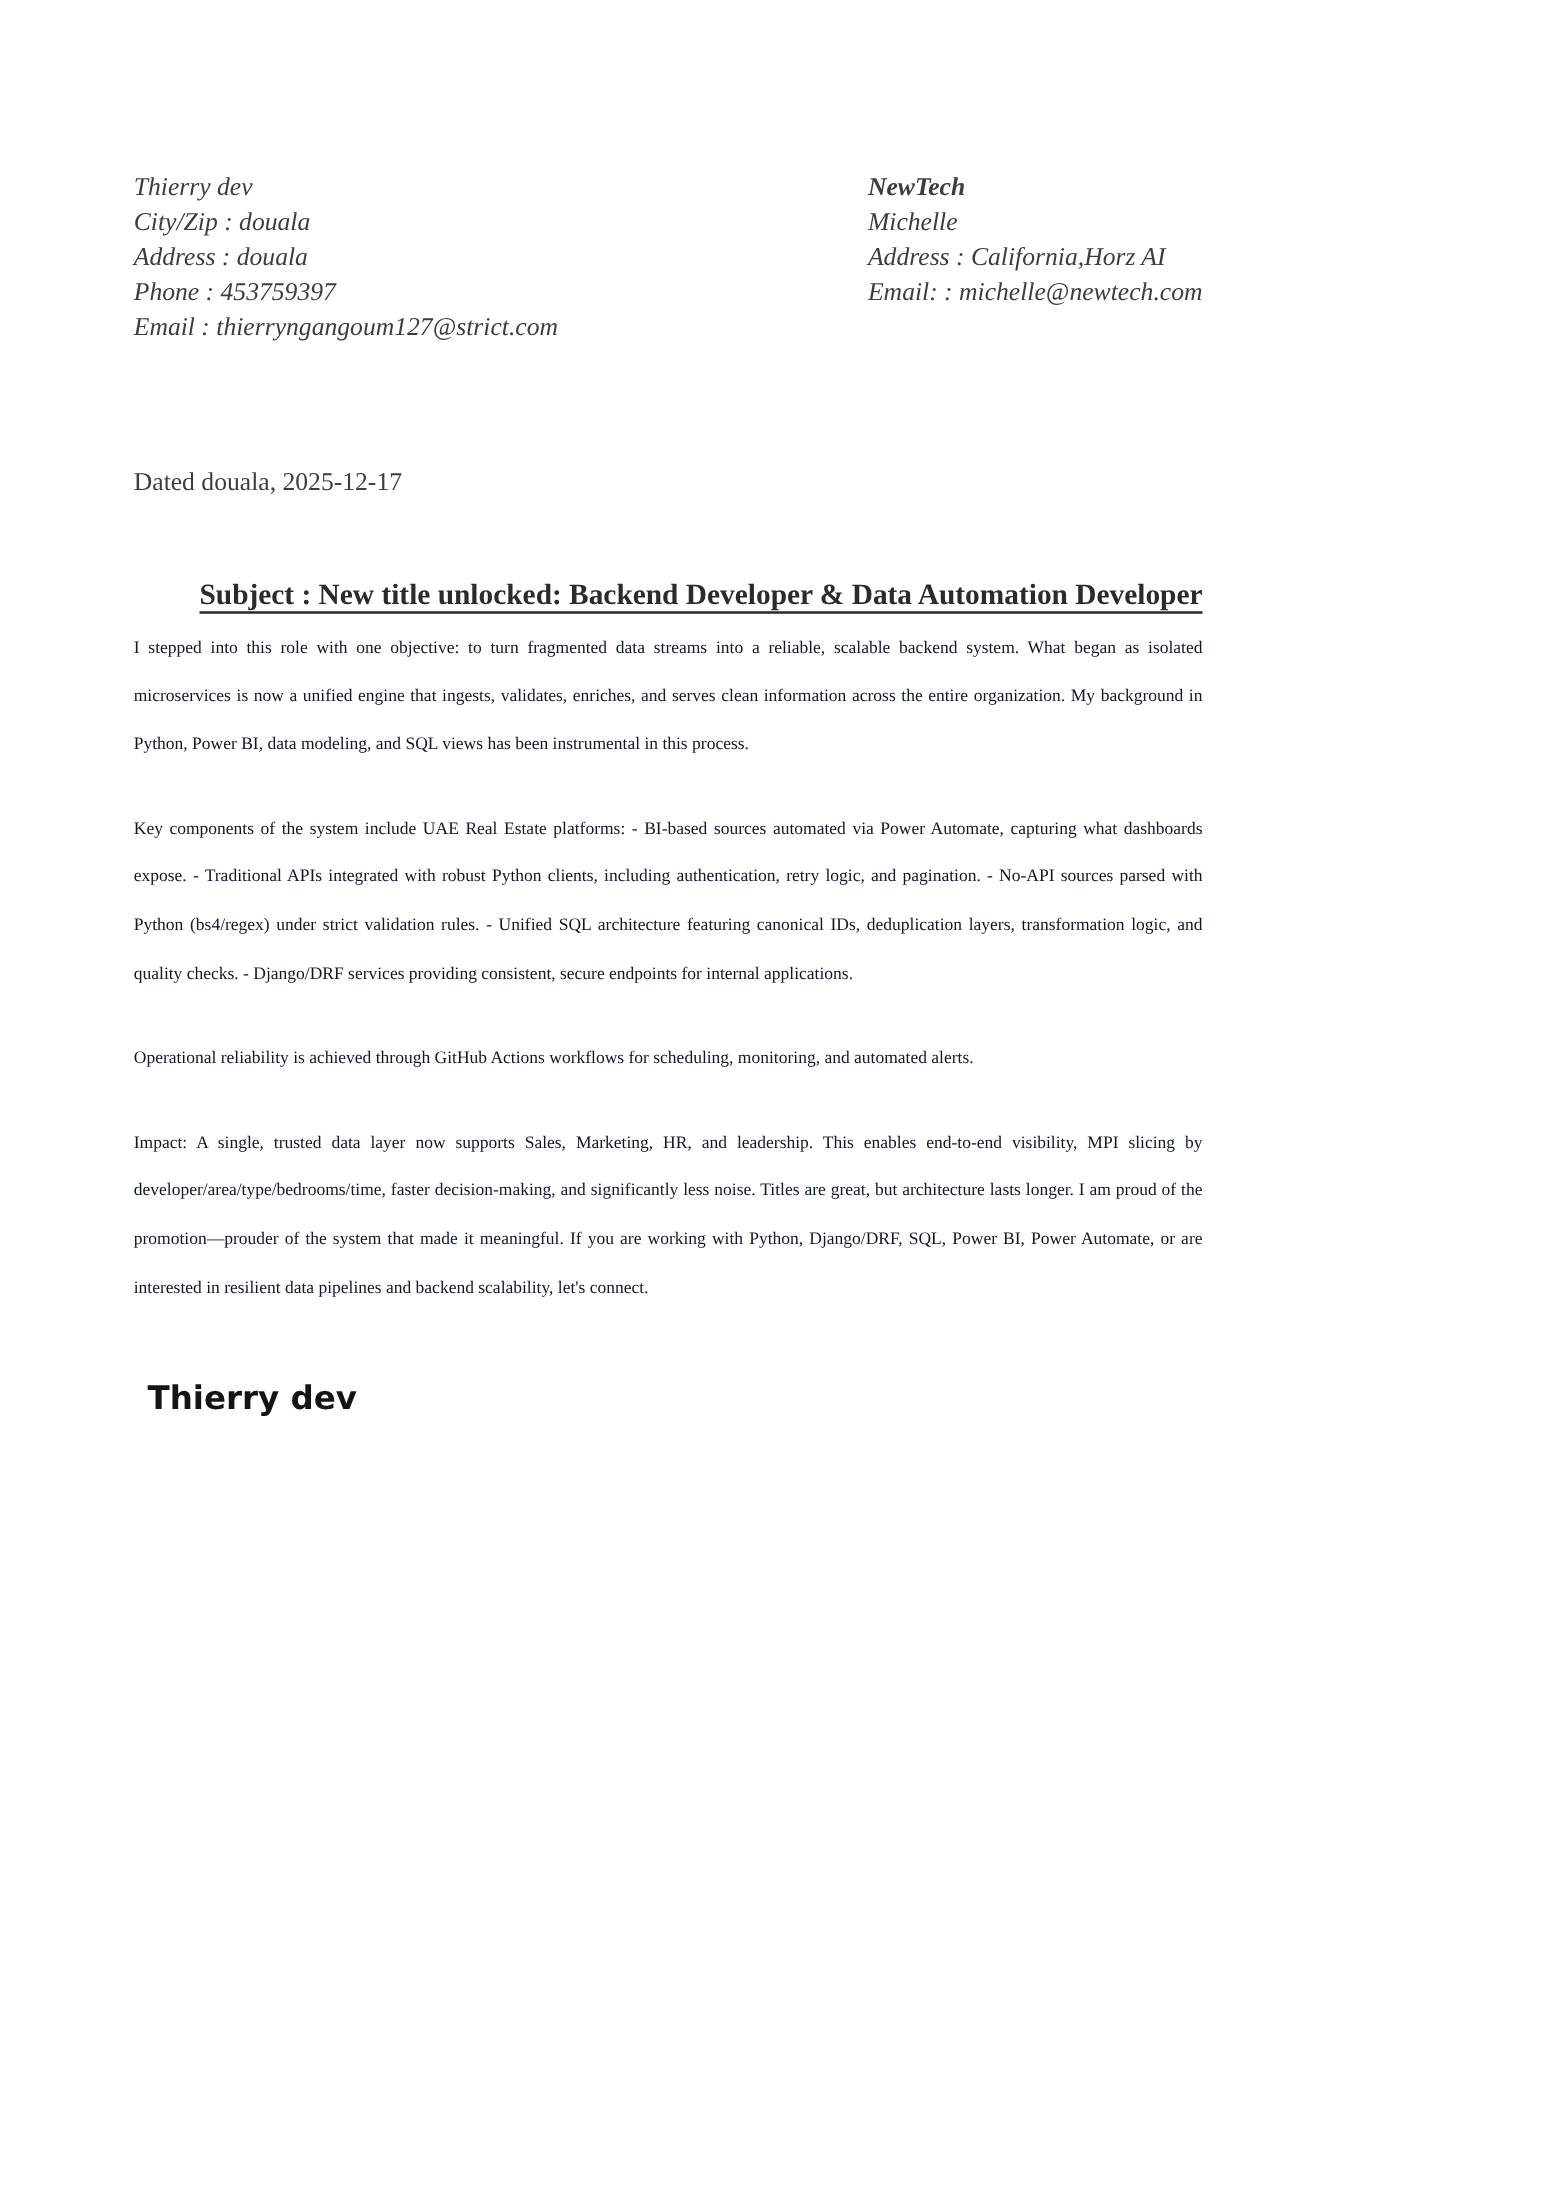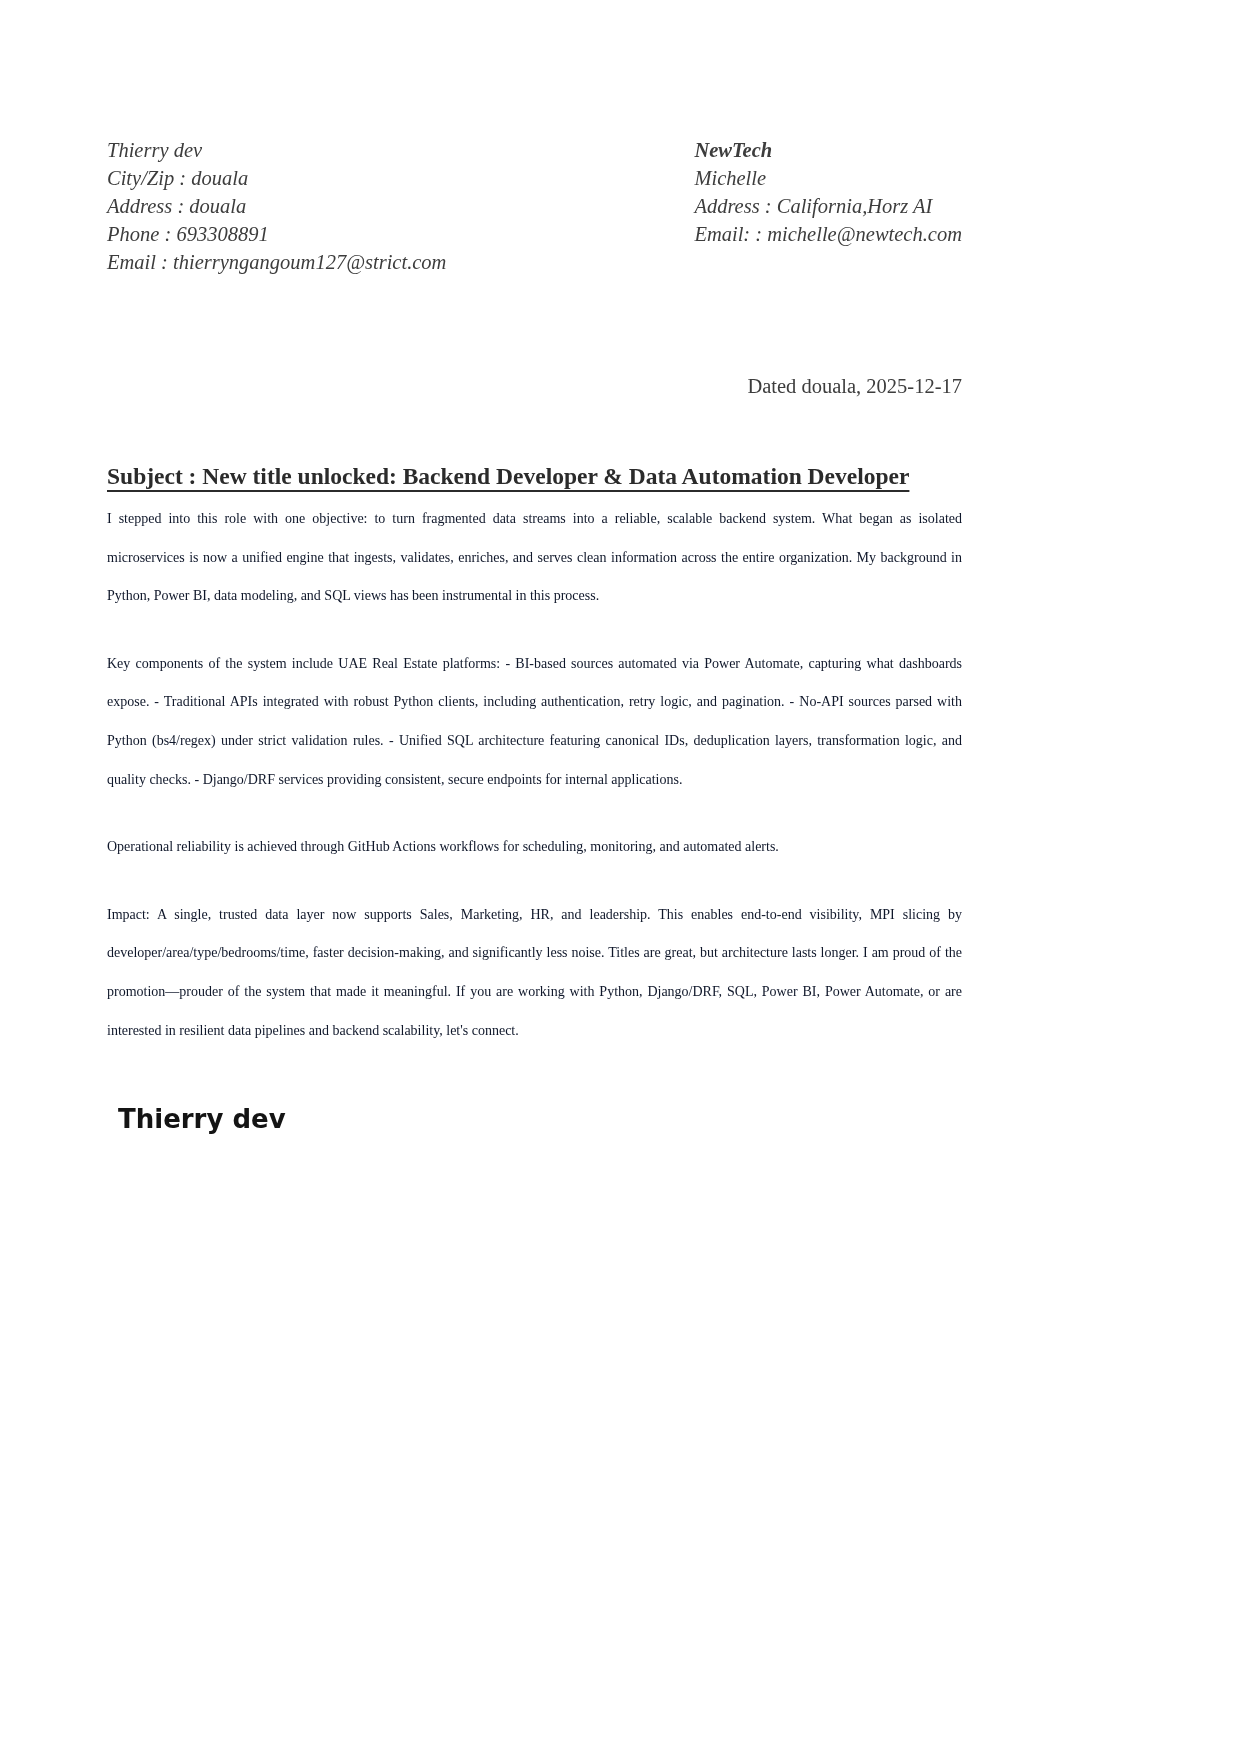--- a/index.html
+++ b/index.html
@@ -26,37 +26,37 @@
     line-height: 28px;
     color: #3d3d3d;
   }
   .addr-block.right { text-align: left; }
   .addr-line { white-space: nowrap; }
   .addr-line.company { font-weight: bold; }
 
   
   .date-line {
     margin-top: 96px;
-    text-align: right;
     font-size: 20.5px;
     line-height: 28px;
     color: #3d3d3d;
   }
 
   
   .subject {
     margin-top: 52px;
     max-width: 880px;
     font-size: 23.5px;
     font-weight: bold;
     line-height: 48px;
     color: #2b2b2b;
     text-decoration: underline;
     text-underline-offset: 6px;
     text-decoration-thickness: 2px;
+    text-align: right;
   }
 
   
   .greeting {
     margin-top: 36px;
     margin-bottom: 29px;
     font-size: 20.5px;
     line-height: 38.6px;
     color: #3d3d3d;
   }
@@ -82,21 +82,21 @@
 </head>
 <body>
 
 <div class="page">
 
   <div class="header-row">
     <div class="addr-block left">
       <div class="addr-line">Thierry dev</div>
       <div class="addr-line">City/Zip : douala</div>
       <div class="addr-line">Address : douala</div>
-      <div class="addr-line">Phone : 693308891</div>
+      <div class="addr-line">Phone : 453759397</div>
       <div class="addr-line">Email : thierryngangoum127@strict.com</div>
     </div>
     <div class="addr-block right">
       <div class="addr-line company">NewTech</div>
       <div class="addr-line">Michelle</div>
       <div class="addr-line">Address : California,Horz AI</div>
       <div class="addr-line">Email: : michelle@newtech.com</div>
     </div>
   </div>
 

